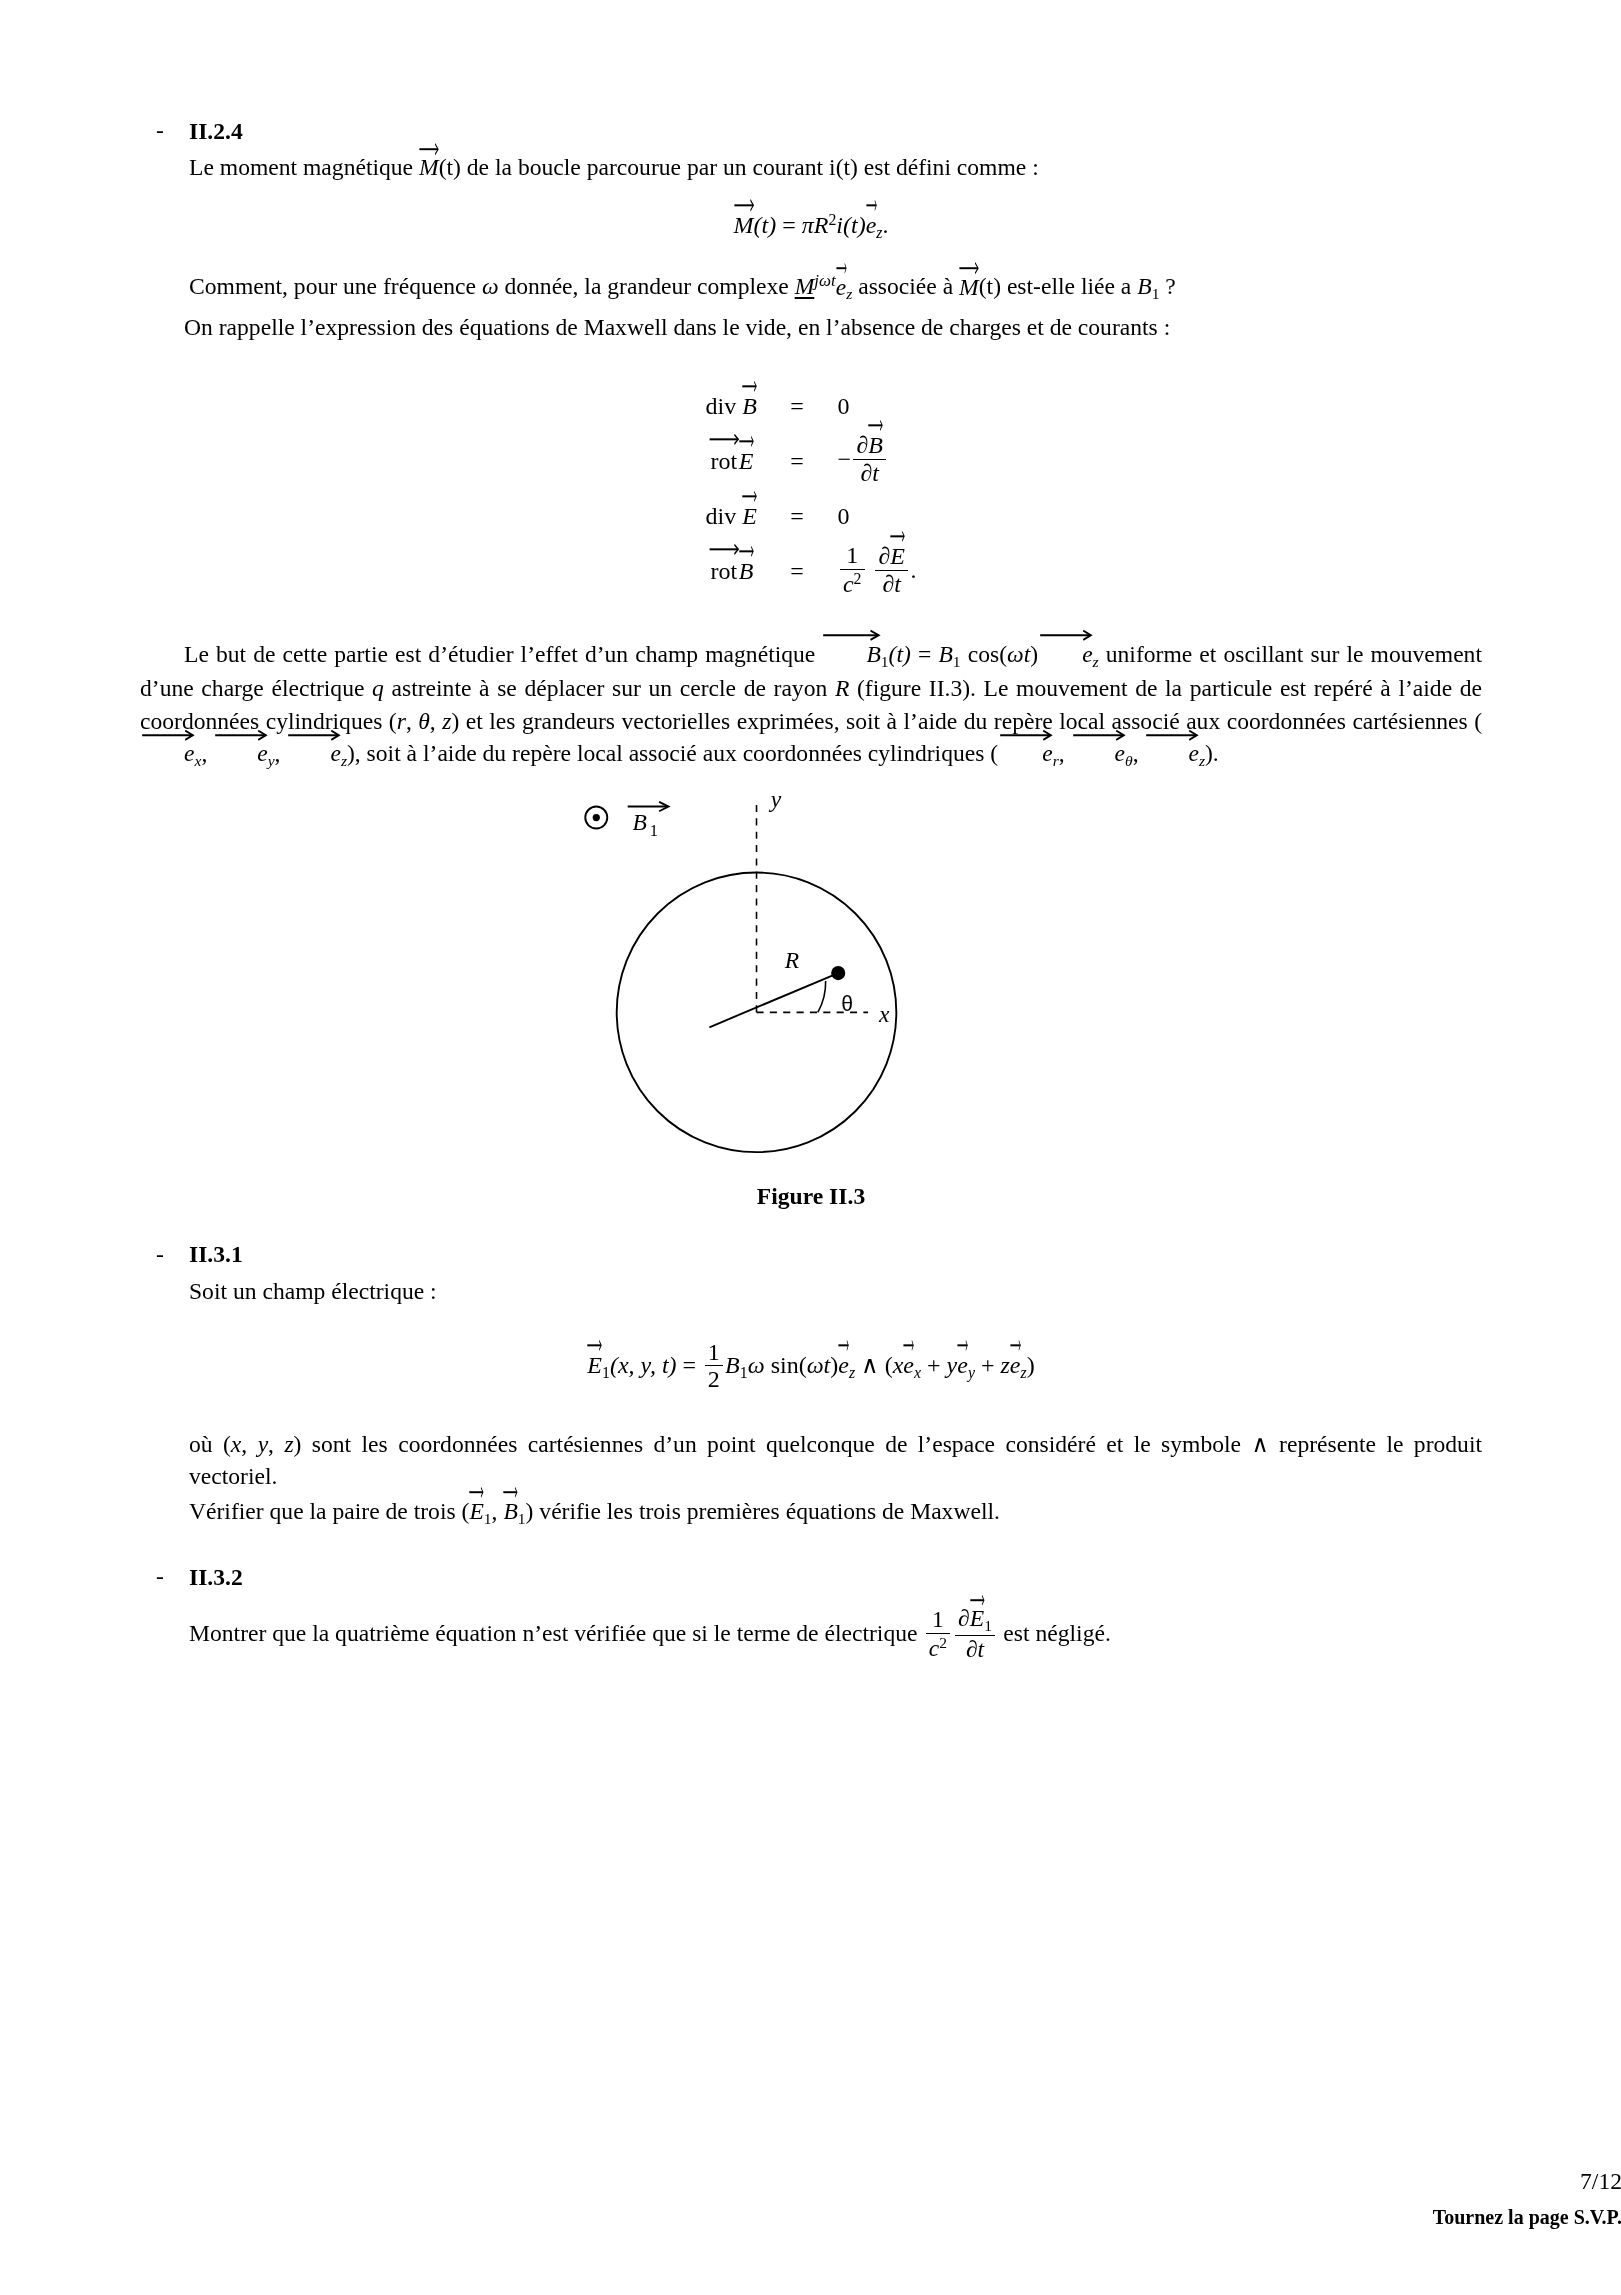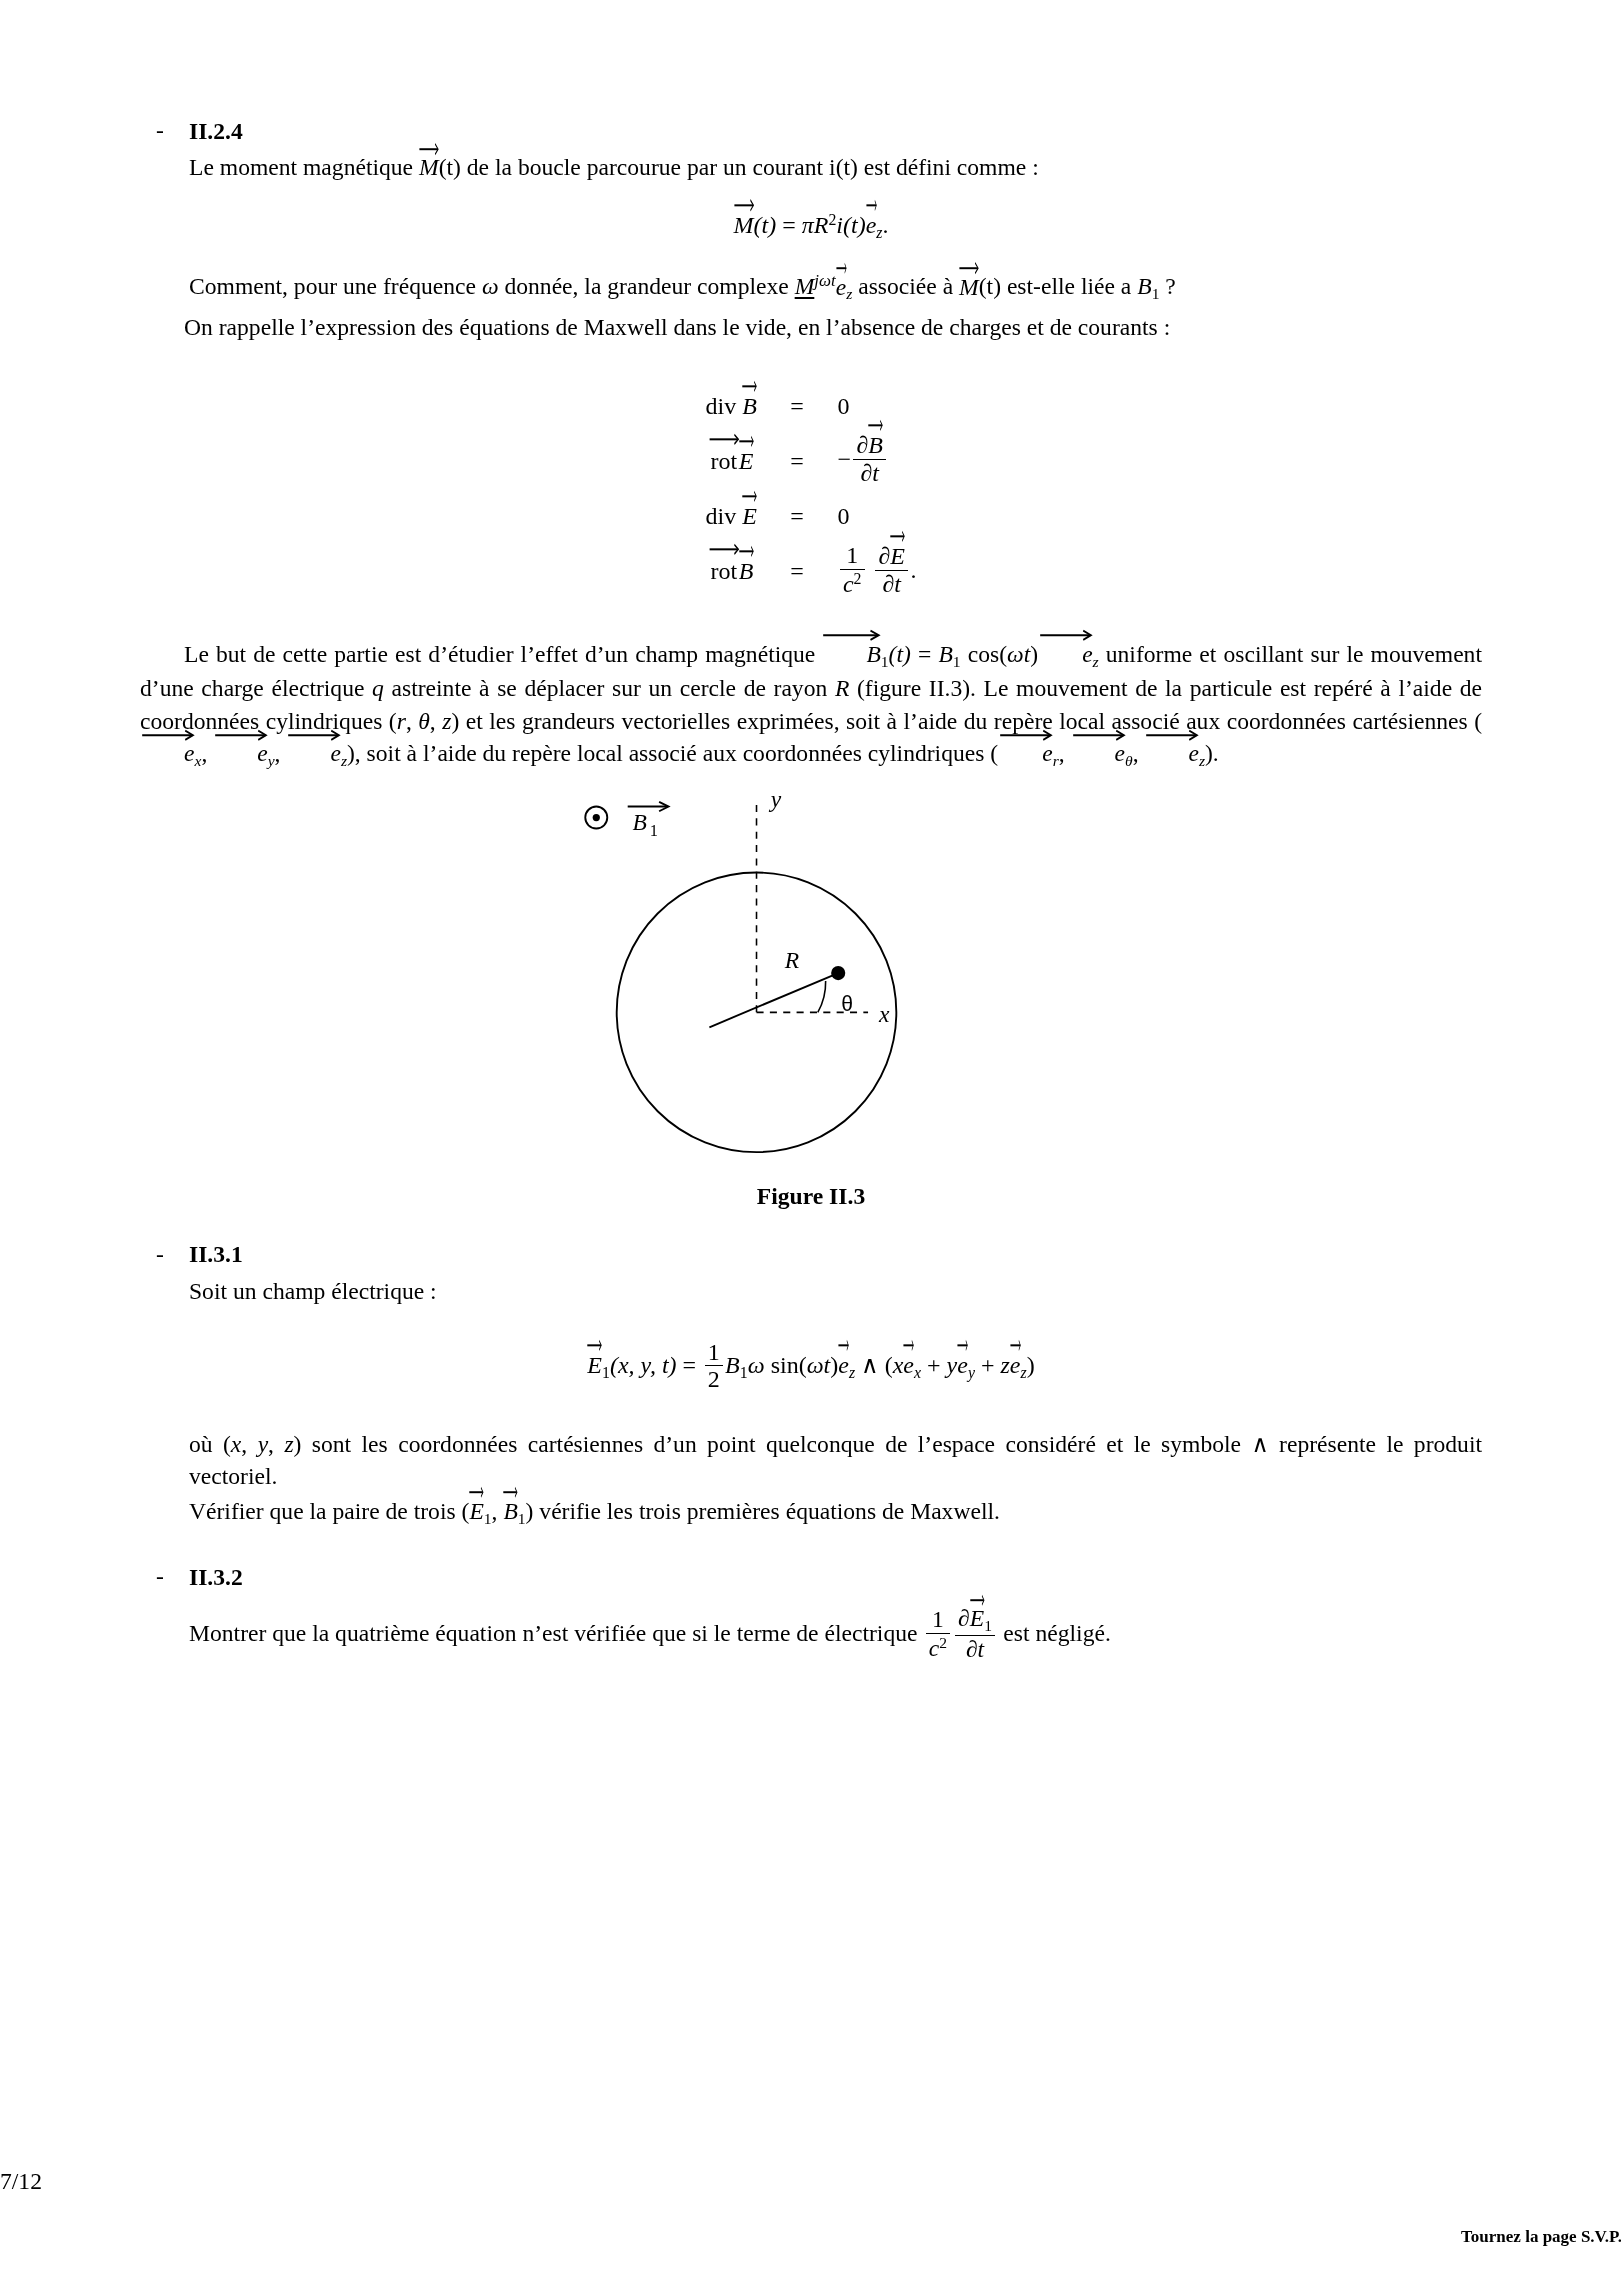--- a/index.html
+++ b/index.html
@@ -126,29 +126,29 @@
     font-size: 23.6px;
     margin-top: 4.7px;
   }
 
   
   .page-number {
     position: absolute;
     left: 0;
     right: 0;
     bottom: 100px;
-    text-align: left;
+    text-align: right;
     font-size: 23.6px;
   }
   .turn-page {
     position: absolute;
     right: 0;
-    bottom: 48px;
+    bottom: 66px;
     font-weight: bold;
-    font-size: 17px;
+    font-size: 20px;
   }
 </style>
 </head>
 <body>
 
 <div class="page">
   <div class="content">
 
     <div class="item-block">
       <div class="item-label">

